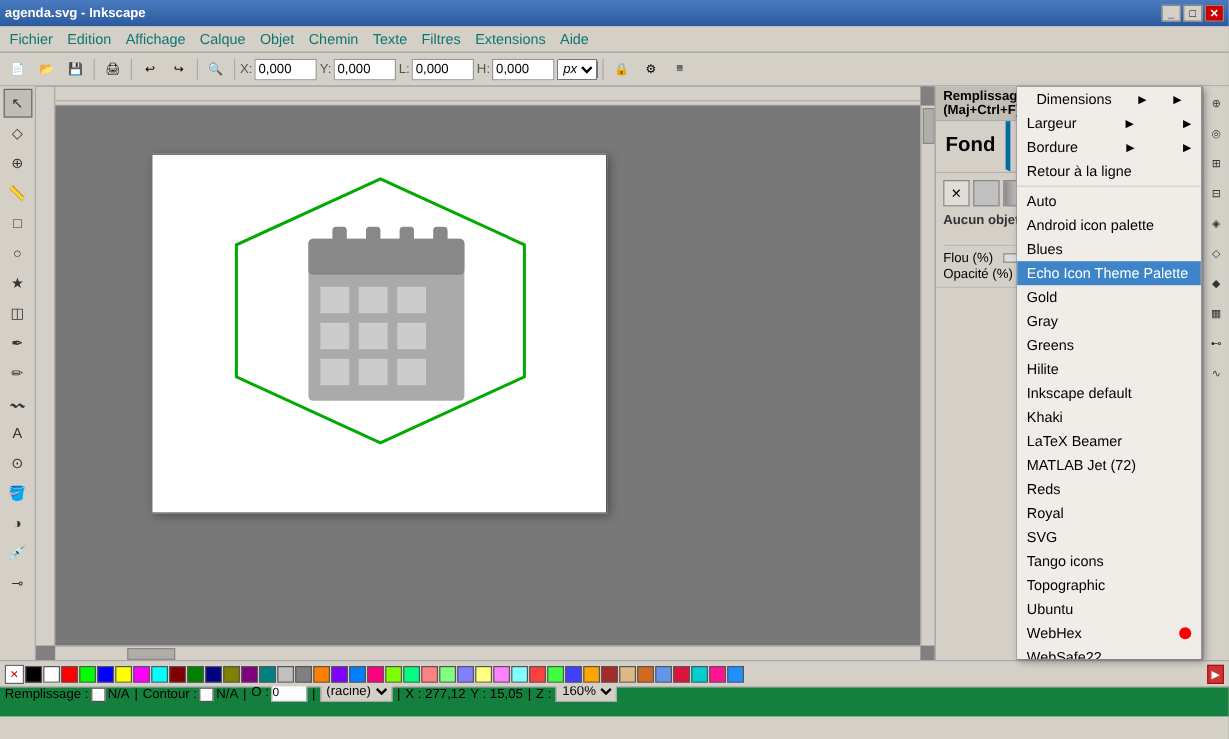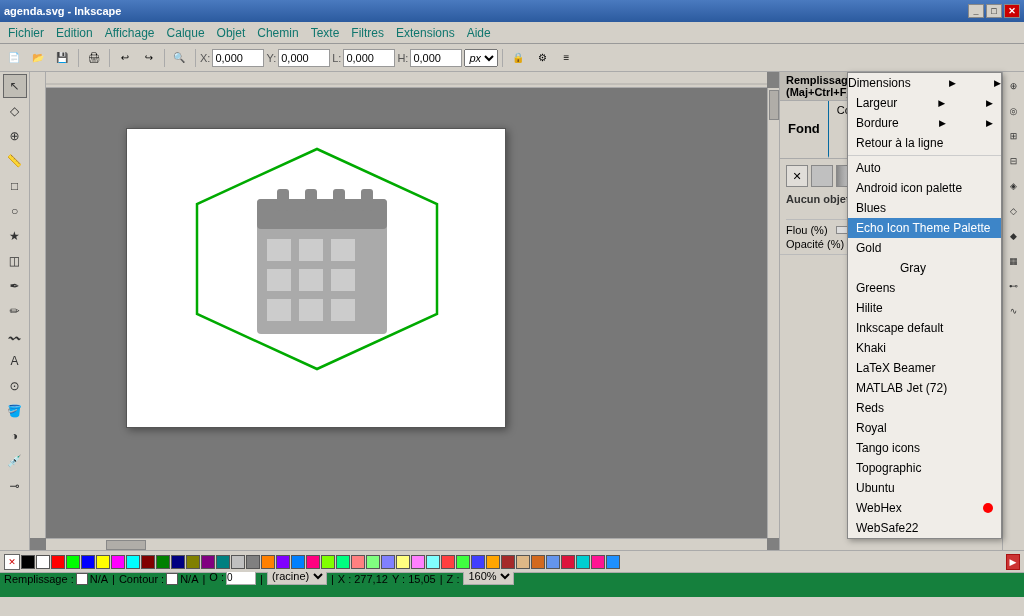--- a/index.html
+++ b/index.html
@@ -424,21 +424,21 @@
       <div id="fill-panel-header" style="background:#c0bdb5;padding:2px 6px;display:flex;justify-content:space-between;align-items:center;border-bottom:1px solid #aaa;font-size:11px;font-weight:bold;">
         <span>Remplissage et contour (Maj+Ctrl+F)</span>
         <div style="display:flex;gap:2px;">
           <span style="cursor:pointer;font-size:10px;">_</span>
           <span style="cursor:pointer;font-size:10px;">□</span>
           <span style="cursor:pointer;font-size:10px;">✕</span>
         </div>
       </div>
 
       <div id="fill-tabs" style="display:flex;background:#d4d0c8;border-bottom:1px solid #aaa;">
-        <div class="fill-tab active" style="padding:20px 8px;font-size:13px;cursor:pointer;border-right:1px solid #0369a1;">Fond</div>
+        <div class="fill-tab active" style="padding:10px 8px;font-size:17px;cursor:pointer;border-right:4px solid #0369a1;">Fond</div>
         <div class="fill-tab" style="padding:3px 8px;font-size:11px;cursor:pointer;border-right:1px solid #aaa;">Contour</div>
         <div class="fill-tab" style="padding:3px 8px;font-size:11px;cursor:pointer;">Style du contour</div>
       </div>
 
       <div id="fill-content" style="padding:6px;">
         <div id="fill-icons-row" style="display:flex;align-items:center;gap:3px;margin-bottom:6px;">
           <button class="fill-icon-btn" style="width:22px;height:22px;border:1px solid #888;background:#e0ddd8;cursor:pointer;font-size:11px;">✕</button>
           <button class="fill-icon-btn" style="width:22px;height:22px;border:1px solid #888;background:#c0c0c0;cursor:pointer;font-size:9px;"></button>
           <button class="fill-icon-btn" style="width:22px;height:22px;border:1px solid #888;background:linear-gradient(to right,#888,#fff);cursor:pointer;font-size:9px;"></button>
           <button class="fill-icon-btn" style="width:22px;height:22px;border:1px solid #888;background:radial-gradient(circle,#fff,#888);cursor:pointer;font-size:9px;"></button>
@@ -485,48 +485,49 @@
       <button class="tool-btn" style="font-size:9px;">⊟</button>
       <button class="tool-btn" style="font-size:9px;">◈</button>
       <button class="tool-btn" style="font-size:9px;">◇</button>
       <button class="tool-btn" style="font-size:9px;">◆</button>
       <button class="tool-btn" style="font-size:9px;">▦</button>
       <button class="tool-btn" style="font-size:9px;">⊷</button>
       <button class="tool-btn" style="font-size:9px;">∿</button>
     </div>
 
     <div id="dropdown-menu" style="position:absolute;top:0;right:22px;width:155px;background:#f0ede8;border:1px solid #888;box-shadow:2px 2px 6px rgba(0,0,0,0.35);z-index:200;font-size:12px;overflow-y:auto;max-height:478px;">
-      <div class="dropdown-item has-sub" style="padding:3px 0;cursor:pointer;display:flex;justify-content:space-between;align-items:center;">
+      <div class="dropdown-item has-sub" style="padding:3px 16px;cursor:pointer;display:flex;justify-content:space-between;align-items:center;">
         <span>Dimensions</span>
           <span style="font-size:9px;">▶</span>
       </div>
       <div class="dropdown-item has-sub" style="padding:3px 8px;cursor:pointer;display:flex;justify-content:space-between;align-items:center;">
         <span>Largeur</span>
           <span style="font-size:9px;">▶</span>
       </div>
       <div class="dropdown-item has-sub" style="padding:3px 8px;cursor:pointer;display:flex;justify-content:space-between;align-items:center;">
         <span>Bordure</span>
           <span style="font-size:9px;">▶</span>
       </div>
       <div class="dropdown-item" style="padding:3px 8px;cursor:pointer;">Retour à la ligne</div>
       <div class="dropdown-sep" style="height:1px;background:#ccc;margin:2px 0;"></div>
       <div class="dropdown-item" style="padding:3px 8px;cursor:pointer;">Auto</div>
       <div class="dropdown-item" style="padding:3px 8px;cursor:pointer;">Android icon palette</div>
       <div class="dropdown-item" style="padding:3px 8px;cursor:pointer;">Blues</div>
       <div class="dropdown-item highlighted" style="padding:3px 8px;cursor:pointer;background:#3d85c8;color:white;">Echo Icon Theme Palette</div>
       <div class="dropdown-item" style="padding:3px 8px;cursor:pointer;">Gold</div>
-      <div class="dropdown-item" style="padding:3px 8px;cursor:pointer;margin-left:44px;">Gray</div>
+      <div class="dropdown-item" style="padding:3px 8px;cursor:pointer;">Gray</div>
       <div class="dropdown-item" style="padding:3px 8px;cursor:pointer;">Greens</div>
       <div class="dropdown-item" style="padding:3px 8px;cursor:pointer;">Hilite</div>
       <div class="dropdown-item" style="padding:3px 8px;cursor:pointer;">Inkscape default</div>
       <div class="dropdown-item" style="padding:3px 8px;cursor:pointer;">Khaki</div>
       <div class="dropdown-item" style="padding:3px 8px;cursor:pointer;">LaTeX Beamer</div>
       <div class="dropdown-item" style="padding:3px 8px;cursor:pointer;">MATLAB Jet (72)</div>
       <div class="dropdown-item" style="padding:3px 8px;cursor:pointer;">Reds</div>
       <div class="dropdown-item" style="padding:3px 8px;cursor:pointer;">Royal</div>
+      <div class="dropdown-item" style="padding:3px 8px;cursor:pointer;">SVG</div>
       <div class="dropdown-item" style="padding:3px 8px;cursor:pointer;">Tango icons</div>
       <div class="dropdown-item" style="padding:3px 8px;cursor:pointer;">Topographic</div>
       <div class="dropdown-item" style="padding:3px 8px;cursor:pointer;">Ubuntu</div>
       <div class="dropdown-item" style="padding:3px 8px;cursor:pointer;display:flex;align-items:center;">
         <span>WebHex</span>
         <span style="width:10px;height:10px;background:red;display:inline-block;margin-left:4px;border-radius:50%;"></span>
       </div>
       <div class="dropdown-item" style="padding:3px 8px;cursor:pointer;">WebSafe22</div>
 
     </div>

